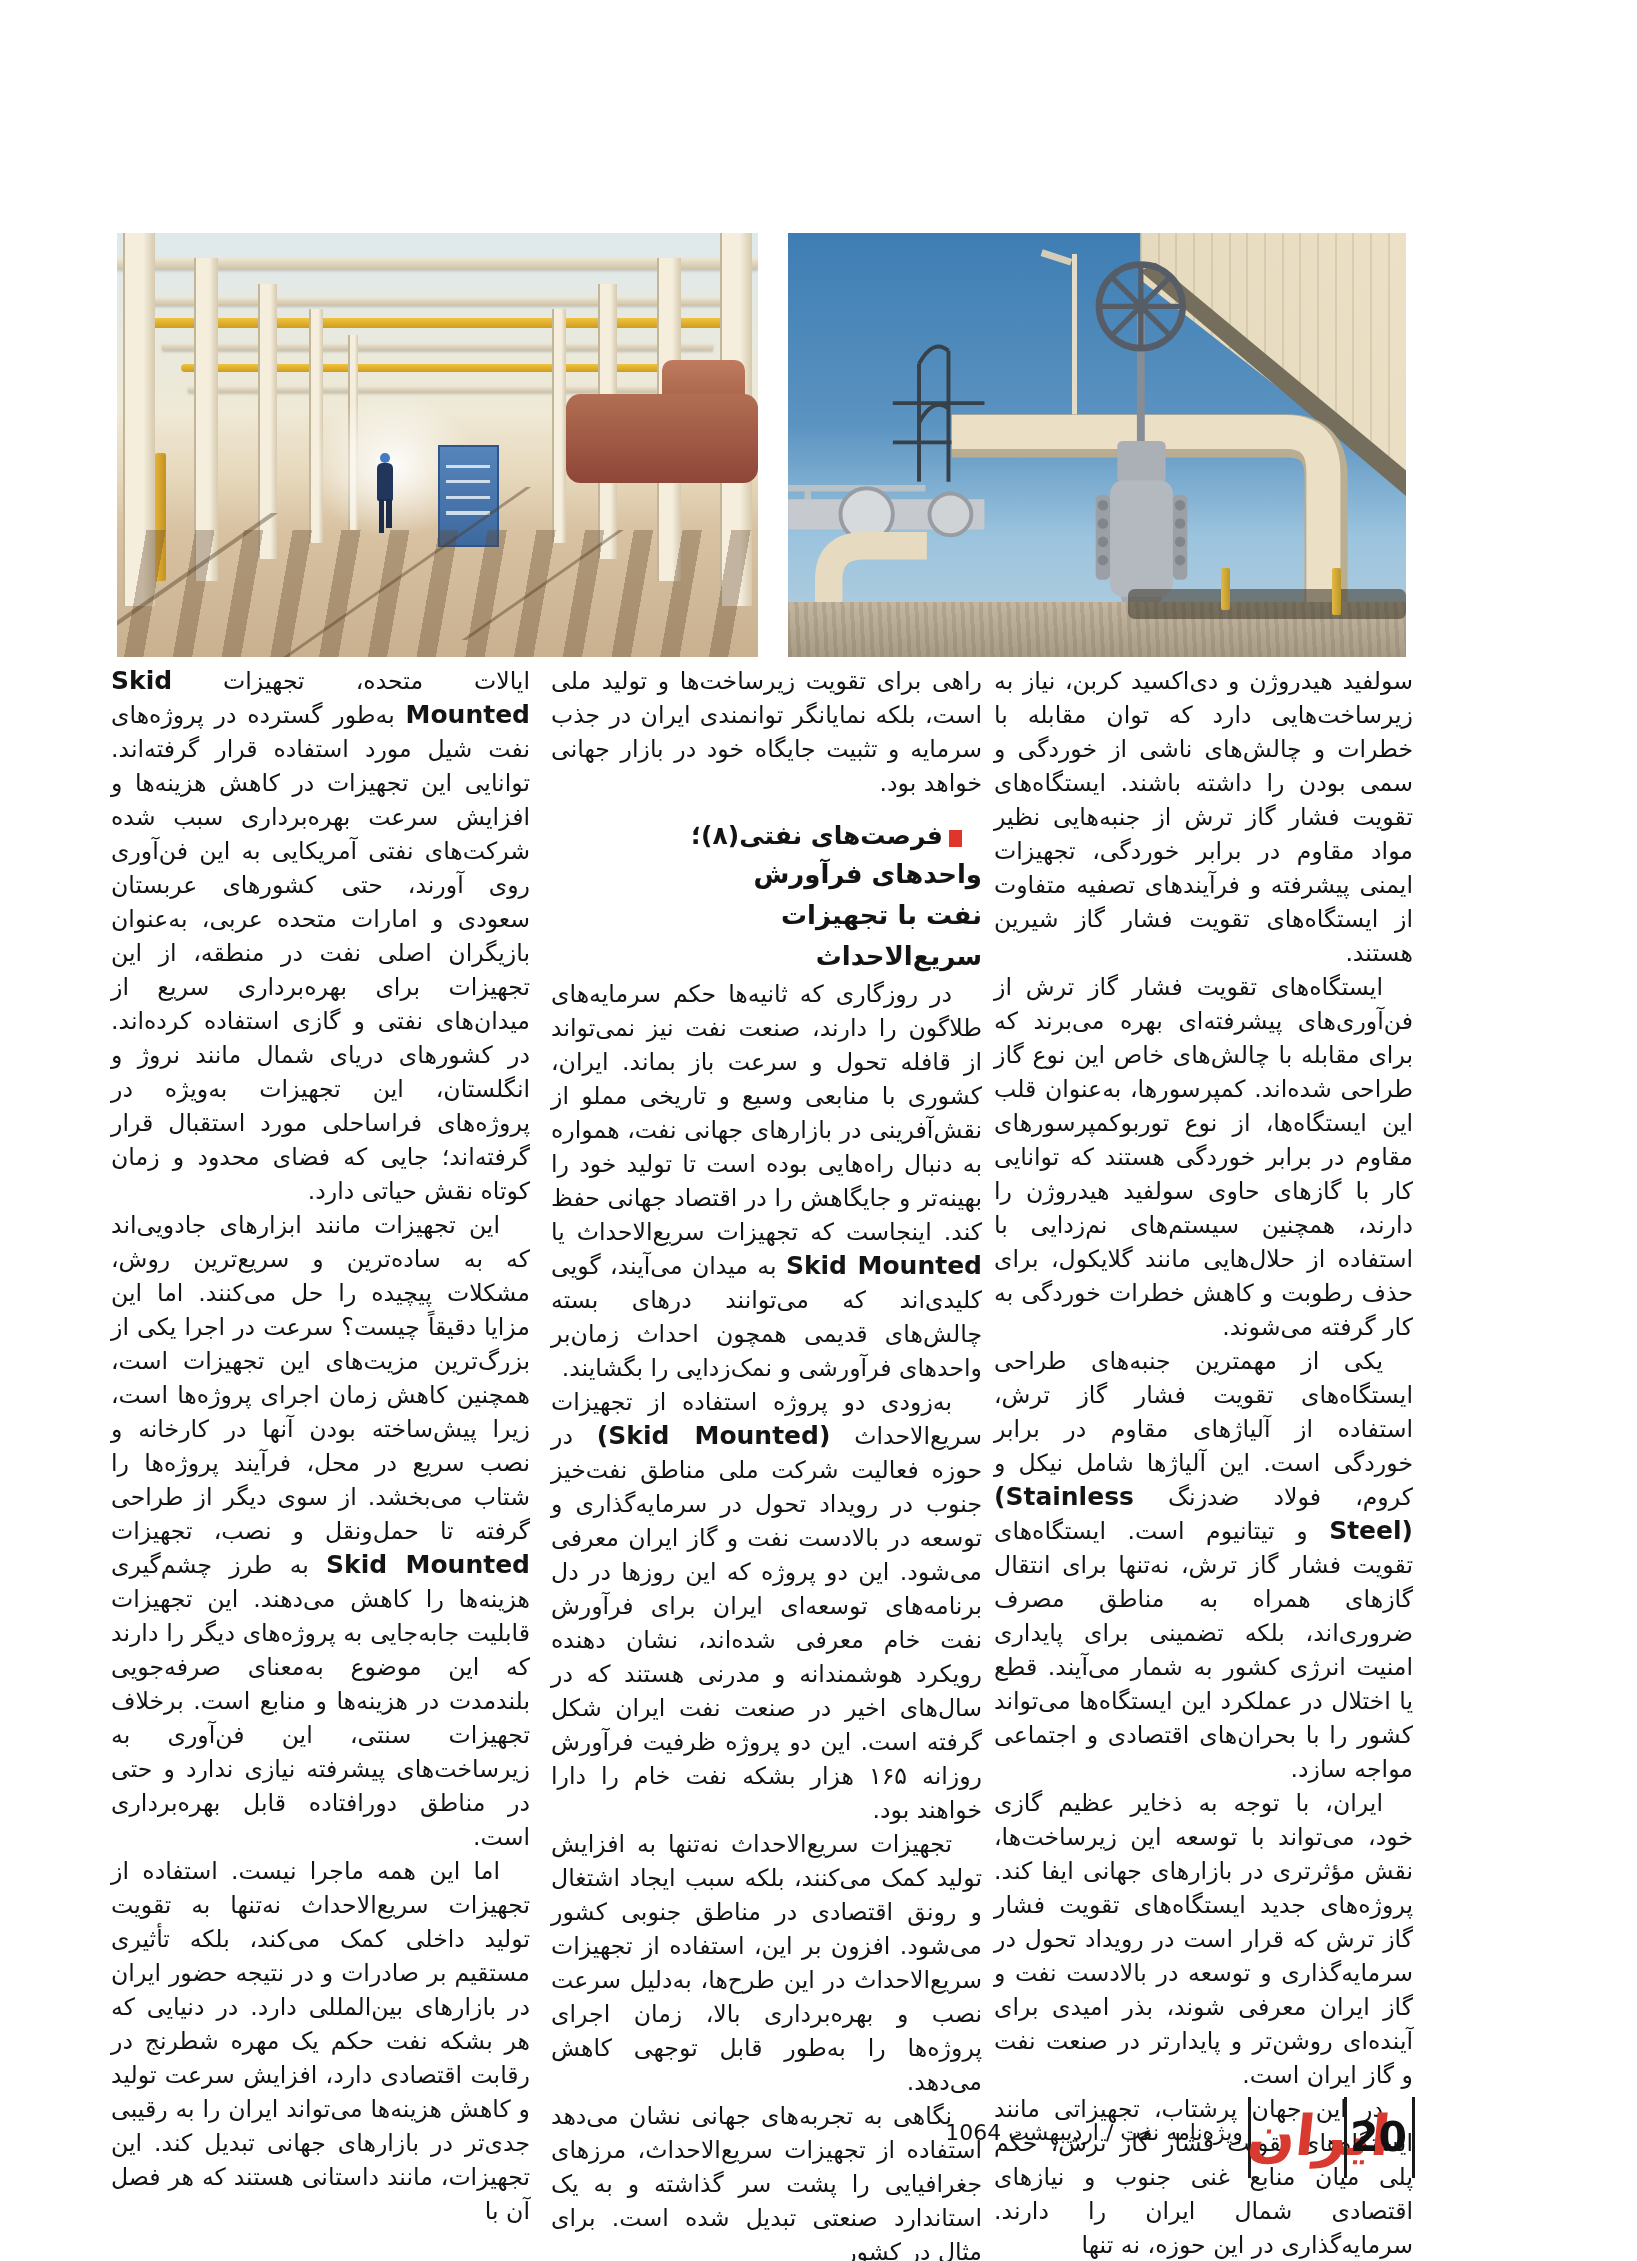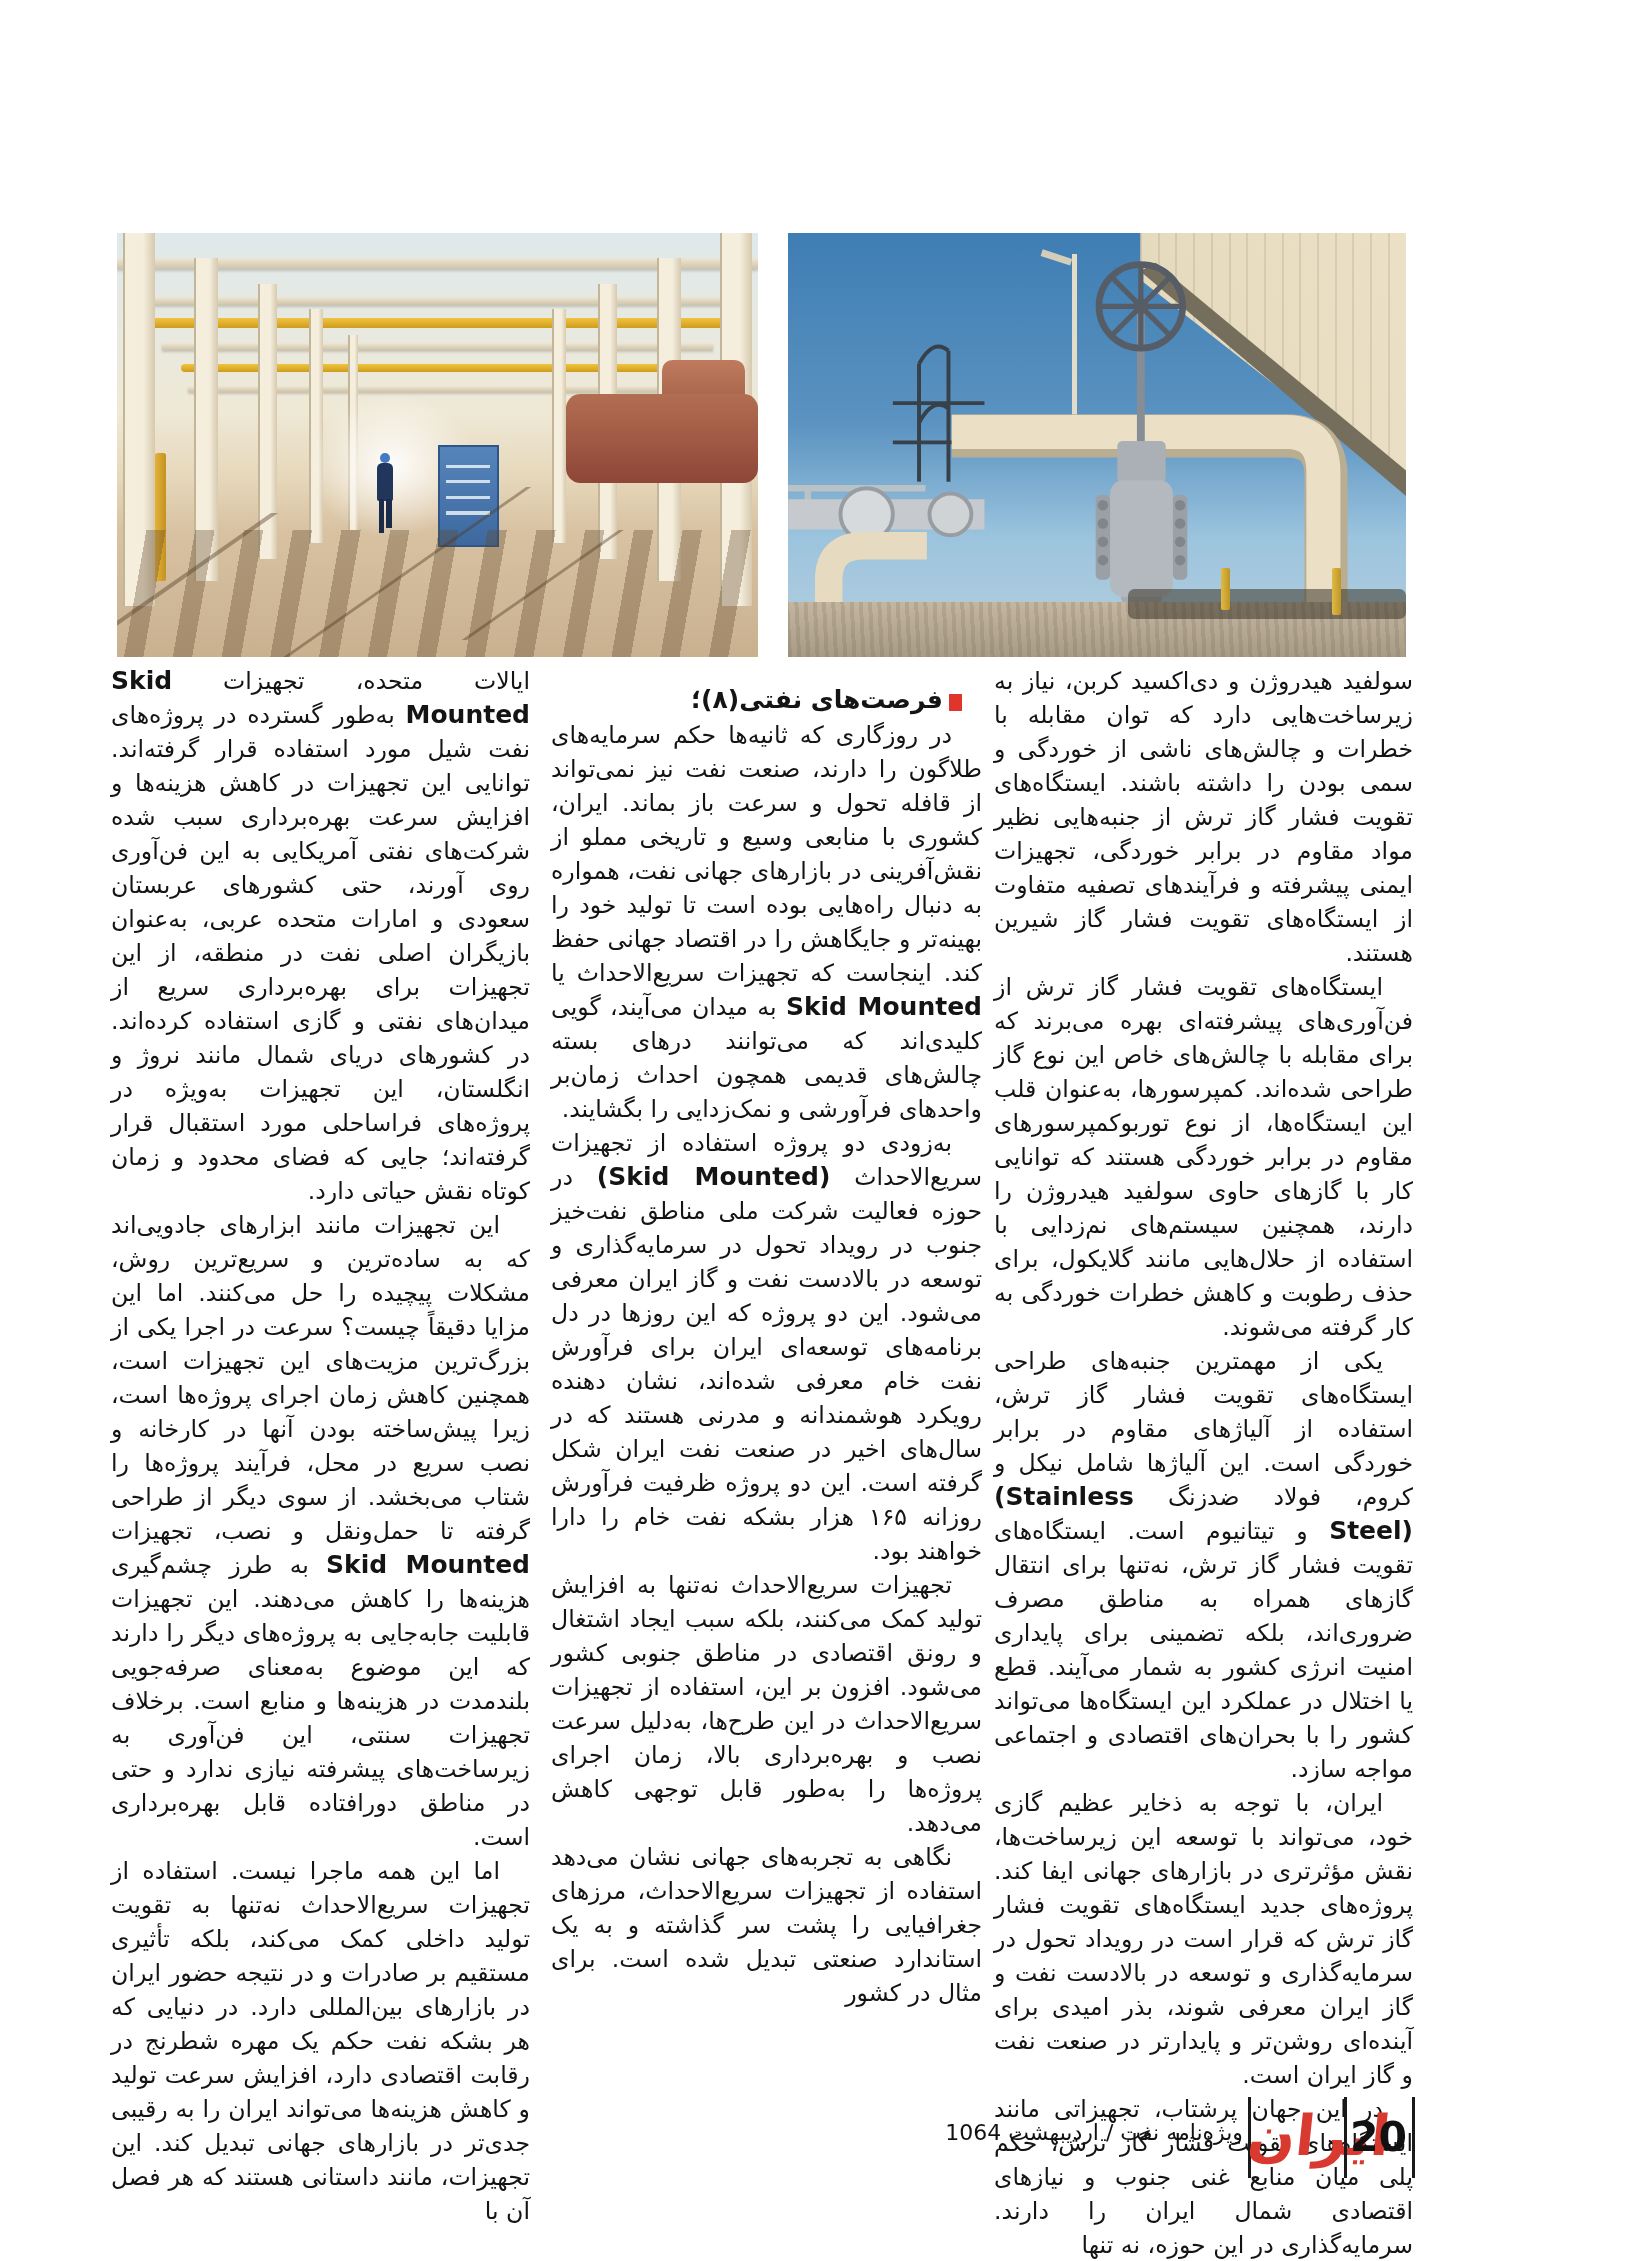--- a/index.html
+++ b/index.html
@@ -180,24 +180,26 @@
 
   <div class="col col-right" lang="fa">
     <p class="cont">سولفید هیدروژن و دی‌اکسید کربن، نیاز به زیرساخت‌هایی دارد که توان مقابله با خطرات و چالش‌های ناشی از خوردگی و سمی بودن را داشته باشند. ایستگاه‌های تقویت فشار گاز ترش از جنبه‌هایی نظیر مواد مقاوم در برابر خوردگی، تجهیزات ایمنی پیشرفته و فرآیندهای تصفیه متفاوت از ایستگاه‌های تقویت فشار گاز شیرین هستند.</p>
     <p>ایستگاه‌های تقویت فشار گاز ترش از فن‌آوری‌های پیشرفته‌ای بهره می‌برند که برای مقابله با چالش‌های خاص این نوع گاز طراحی شده‌اند. کمپرسورها، به‌عنوان قلب این ایستگاه‌ها، از نوع توربوکمپرسورهای مقاوم در برابر خوردگی هستند که توانایی کار با گازهای حاوی سولفید هیدروژن را دارند، همچنین سیستم‌های نم‌زدایی با استفاده از حلال‌هایی مانند گلایکول، برای حذف رطوبت و کاهش خطرات خوردگی به کار گرفته می‌شوند.</p>
     <p><span>یکی از مهمترین جنبه‌های طراحی ایستگاه‌های تقویت فشار گاز ترش، استفاده از آلیاژهای مقاوم در برابر خوردگی است. این آلیاژها شامل نیکل و کروم، فولاد ضدزنگ </span><b class="latin" dir="ltr">(Stainless Steel)</b><span> و تیتانیوم است. ایستگاه‌های تقویت فشار گاز ترش، نه‌تنها برای انتقال گازهای همراه به مناطق مصرف ضروری‌اند، بلکه تضمینی برای پایداری امنیت انرژی کشور به شمار می‌آیند. قطع یا اختلال در عملکرد این ایستگاه‌ها می‌تواند کشور را با بحران‌های اقتصادی و اجتماعی مواجه سازد.</span></p>
     <p>ایران، با توجه به ذخایر عظیم گازی خود، می‌تواند با توسعه این زیرساخت‌ها، نقش مؤثرتری در بازارهای جهانی ایفا کند. پروژه‌های جدید ایستگاه‌های تقویت فشار گاز ترش که قرار است در رویداد تحول در سرمایه‌گذاری و توسعه در بالادست نفت و گاز ایران معرفی شوند، بذر امیدی برای آینده‌ای روشن‌تر و پایدارتر در صنعت نفت و گاز ایران است.</p>
     <p>در این جهان پرشتاب، تجهیزاتی مانند ایستگاه‌های تقویت فشار گاز ترش، حکم پلی میان منابع غنی جنوب و نیازهای اقتصادی شمال ایران را دارند. سرمایه‌گذاری در این حوزه، نه تنها</p>
   </div>
 
   <div class="col col-mid" lang="fa">
+    <p class="cont">راهی برای تقویت زیرساخت‌ها و تولید ملی است، بلکه نمایانگر توانمندی ایران در جذب سرمایه و تثبیت جایگاه خود در بازار جهانی خواهد بود.</p>
     <div class="section-head">
       <span class="bullet"></span>
       <span>فرصت‌های نفتی(۸)؛</span>
     </div>
+    <p class="subhead">واحدهای فرآورش نفت با تجهیزات سریع‌الاحداث</p>
     <p><span>در روزگاری که ثانیه‌ها حکم سرمایه‌های طلاگون را دارند، صنعت نفت نیز نمی‌تواند از قافله تحول و سرعت باز بماند. ایران، کشوری با منابعی وسیع و تاریخی مملو از نقش‌آفرینی در بازارهای جهانی نفت، همواره به دنبال راه‌هایی بوده است تا تولید خود را بهینه‌تر و جایگاهش را در اقتصاد جهانی حفظ کند. اینجاست که تجهیزات سریع‌الاحداث یا </span><b class="latin" dir="ltr">Skid Mounted</b><span> به میدان می‌آیند، گویی کلیدی‌اند که می‌توانند درهای بسته چالش‌های قدیمی همچون احداث زمان‌بر واحدهای فرآورشی و نمک‌زدایی را بگشایند.</span></p>
     <p><span>به‌زودی دو پروژه استفاده از تجهیزات سریع‌الاحداث </span><b class="latin" dir="ltr">(Skid Mounted)</b><span> در حوزه فعالیت شرکت ملی مناطق نفت‌خیز جنوب در رویداد تحول در سرمایه‌گذاری و توسعه در بالادست نفت و گاز ایران معرفی می‌شود. این دو پروژه که این روزها در دل برنامه‌های توسعه‌ای ایران برای فرآورش نفت خام معرفی شده‌اند، نشان دهنده رویکرد هوشمندانه و مدرنی هستند که در سال‌های اخیر در صنعت نفت ایران شکل گرفته است. این دو پروژه ظرفیت فرآورش روزانه ۱۶۵ هزار بشکه نفت خام را دارا خواهند بود.</span></p>
     <p>تجهیزات سریع‌الاحداث نه‌تنها به افزایش تولید کمک می‌کنند، بلکه سبب ایجاد اشتغال و رونق اقتصادی در مناطق جنوبی کشور می‌شود. افزون بر این، استفاده از تجهیزات سریع‌الاحداث در این طرح‌ها، به‌دلیل سرعت نصب و بهره‌برداری بالا، زمان اجرای پروژه‌ها را به‌طور قابل توجهی کاهش می‌دهد.</p>
     <p>نگاهی به تجربه‌های جهانی نشان می‌دهد استفاده از تجهیزات سریع‌الاحداث، مرزهای جغرافیایی را پشت سر گذاشته و به یک استاندارد صنعتی تبدیل شده است. برای مثال در کشور</p>
   </div>
 
   <div class="col col-left" lang="fa">
     <p class="cont"><span>ایالات متحده، تجهیزات </span><b class="latin" dir="ltr">Skid Mounted</b><span> به‌طور گسترده در پروژه‌های نفت شیل مورد استفاده قرار گرفته‌اند. توانایی این تجهیزات در کاهش هزینه‌ها و افزایش سرعت بهره‌برداری سبب شده شرکت‌های نفتی آمریکایی به این فن‌آوری روی آورند، حتی کشورهای عربستان سعودی و امارات متحده عربی، به‌عنوان بازیگران اصلی نفت در منطقه، از این تجهیزات برای بهره‌برداری سریع از میدان‌های نفتی و گازی استفاده کرده‌اند. در کشورهای دریای شمال مانند نروژ و انگلستان، این تجهیزات به‌ویژه در پروژه‌های فراساحلی مورد استقبال قرار گرفته‌اند؛ جایی که فضای محدود و زمان کوتاه نقش حیاتی دارد.</span></p>
     <p><span>این تجهیزات مانند ابزارهای جادویی‌اند که به ساده‌ترین و سریع‌ترین روش، مشکلات پیچیده را حل می‌کنند. اما این مزایا دقیقاً چیست؟ سرعت در اجرا یکی از بزرگ‌ترین مزیت‌های این تجهیزات است، همچنین کاهش زمان اجرای پروژه‌ها است، زیرا پیش‌ساخته بودن آنها در کارخانه و نصب سریع در محل، فرآیند پروژه‌ها را شتاب می‌بخشد. از سوی دیگر از طراحی گرفته تا حمل‌ونقل و نصب، تجهیزات </span><b class="latin" dir="ltr">Skid Mounted</b><span> به طرز چشم‌گیری هزینه‌ها را کاهش می‌دهند. این تجهیزات قابلیت جابه‌جایی به پروژه‌های دیگر را دارند که این موضوع به‌معنای صرفه‌جویی بلندمدت در هزینه‌ها و منابع است. برخلاف تجهیزات سنتی، این فن‌آوری به زیرساخت‌های پیشرفته نیازی ندارد و حتی در مناطق دورافتاده قابل بهره‌برداری است.</span></p>
     <p>اما این همه ماجرا نیست. استفاده از تجهیزات سریع‌الاحداث نه‌تنها به تقویت تولید داخلی کمک می‌کند، بلکه تأثیری مستقیم بر صادرات و در نتیجه حضور ایران در بازارهای بین‌المللی دارد. در دنیایی که هر بشکه نفت حکم یک مهره شطرنج در رقابت اقتصادی دارد، افزایش سرعت تولید و کاهش هزینه‌ها می‌تواند ایران را به رقیبی جدی‌تر در بازارهای جهانی تبدیل کند. این تجهیزات، مانند داستانی هستند که هر فصل آن با</p>

